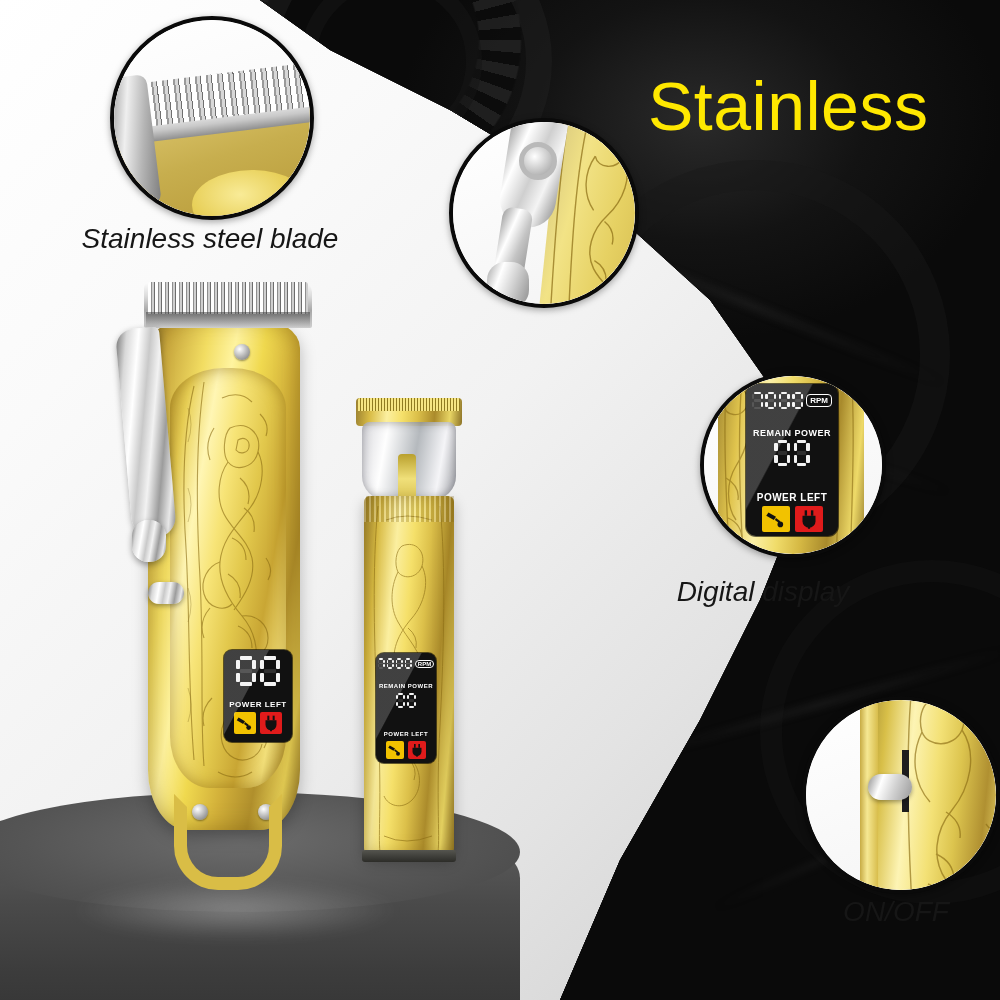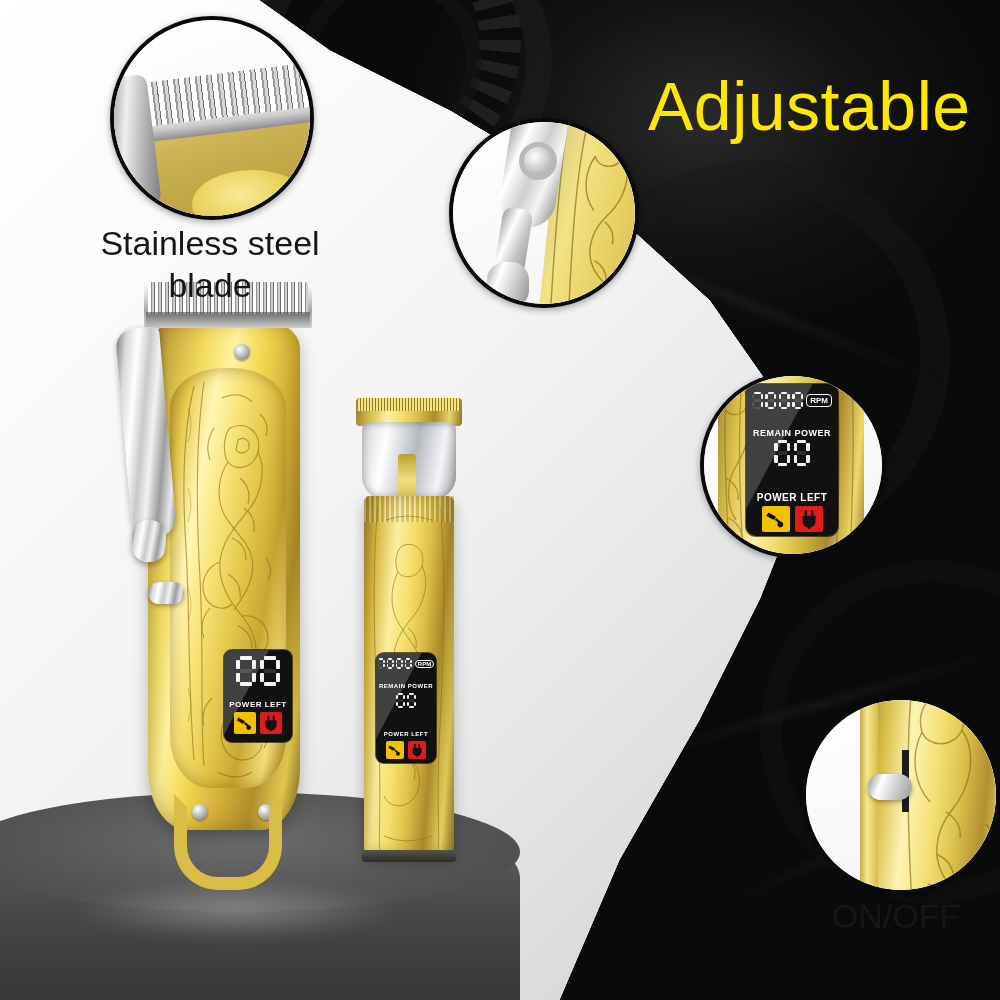--- a/index.html
+++ b/index.html
@@ -47,21 +47,21 @@
      background:radial-gradient(ellipse,rgba(255,255,255,.30),transparent 70%);filter:blur(7px);}
 
   
   .callout{position:absolute;border-radius:50%;overflow:hidden;
      border:4px solid #0a0a0a;background:#fff;
      box-shadow:0 2px 7px rgba(0,0,0,.35);}
   .callout .inner{position:absolute;inset:0;overflow:hidden;border-radius:50%;}
 
   
   .label{position:absolute;color:#161616;text-align:center;line-height:1.24;
-     font-size:34px;font-family:"Liberation Sans",sans-serif;}
+     font-size:28px;font-family:"Liberation Sans",sans-serif;font-style:italic;}
 
   
   .gold{background:linear-gradient(100deg,#8d7430 0%,#c9a83e 10%,#f2dd62 26%,#fff4a0 38%,#f0d94f 50%,#d3b13a 64%,#b08f2c 78%,#e4cd55 90%,#8a7028 100%);}
   .gold-v{background:linear-gradient(95deg,#9a8030 0%,#d9bc45 14%,#fbefa0 30%,#f5e06a 44%,#dcc04a 58%,#ab8b2b 74%,#e8d564 88%,#8d7327 100%);}
   .chrome{background:linear-gradient(100deg,#6e6e6e 0%,#d8d8d8 15%,#ffffff 30%,#c9c9c9 45%,#f2f2f2 58%,#9c9c9c 74%,#e8e8e8 88%,#767676 100%);}
 
   
   #clipper{position:absolute;left:118px;top:282px;width:210px;height:580px;}
   .clip-body{position:absolute;left:30px;top:36px;width:152px;height:512px;
      border-radius:46px 46px 40px 40px / 30px 30px 60px 60px;
@@ -145,21 +145,21 @@
     <div class="gear g1"></div>
     <div class="gear g2"></div>
     <div class="gear g3"></div>
     <div class="gear g4"></div>
     <div class="streak" style="left:540px;top:300px;width:420px;height:10px;transform:rotate(22deg);"></div>
     <div class="streak" style="left:580px;top:430px;width:380px;height:8px;transform:rotate(18deg);"></div>
     <div class="streak" style="left:620px;top:700px;width:400px;height:9px;transform:rotate(-16deg);"></div>
     <div class="streak" style="left:700px;top:840px;width:320px;height:7px;transform:rotate(-24deg);"></div>
   </div>
 
-  <div class="title">Adjustable</div>
+  <div class="title">Stainless</div>
 
   <div class="podium"></div>
   <div class="podium-top"></div>
   <div class="podium-glow"></div>
 
   <div id="clipper">
     <div class="clip-body gold"></div>
     <div class="clip-face">
       <svg class="dragon" viewBox="0 0 116 420" preserveAspectRatio="none">
         <g fill="none" stroke="#8a6c14" stroke-width="1.1" opacity=".85">
@@ -504,20 +504,21 @@
                   <path d="M6 9 h12 v5 a6 6 0 0 1 -12 0z"></path>
                   <rect x="11" y="18" width="2" height="3"></rect>
                 </g>
               </svg>
           </div>
         </div>
         <div class="sheen"></div>
       </div>
     </div>
   </div>
+  <div class="label" id="lb-display" style="left: 640px; top: 575px; width: 246px;">Digital display</div>
 
   <div class="callout" id="co-onoff" style="left: 802px; top: 696px; width: 190px; height: 190px;">
     <div class="inner">
       <div class="c-white"></div>
       <div style="position:absolute;left:60px;top:-16px;width:150px;height:222px;
                   background:linear-gradient(96deg,#a08a33 0%,#d8bf48 14%,#fdf4b4 30%,#f3e176 46%,#dcc44e 60%,#b09031 76%,#f0dd70 90%,#927a2a 100%);"></div>
       <svg viewBox="0 0 150 222" style="position:absolute;left:60px;top:-16px;width:150px;height:222px;opacity:.65">
         <g fill="none" stroke="#8a6c14" stroke-width="1.4">
           <path d="M46 0 C40 60 42 150 46 222"></path>
           <path d="M64 16 C86 8 104 26 96 46 C88 64 62 64 56 48 C52 34 56 22 64 16 Z"></path>

